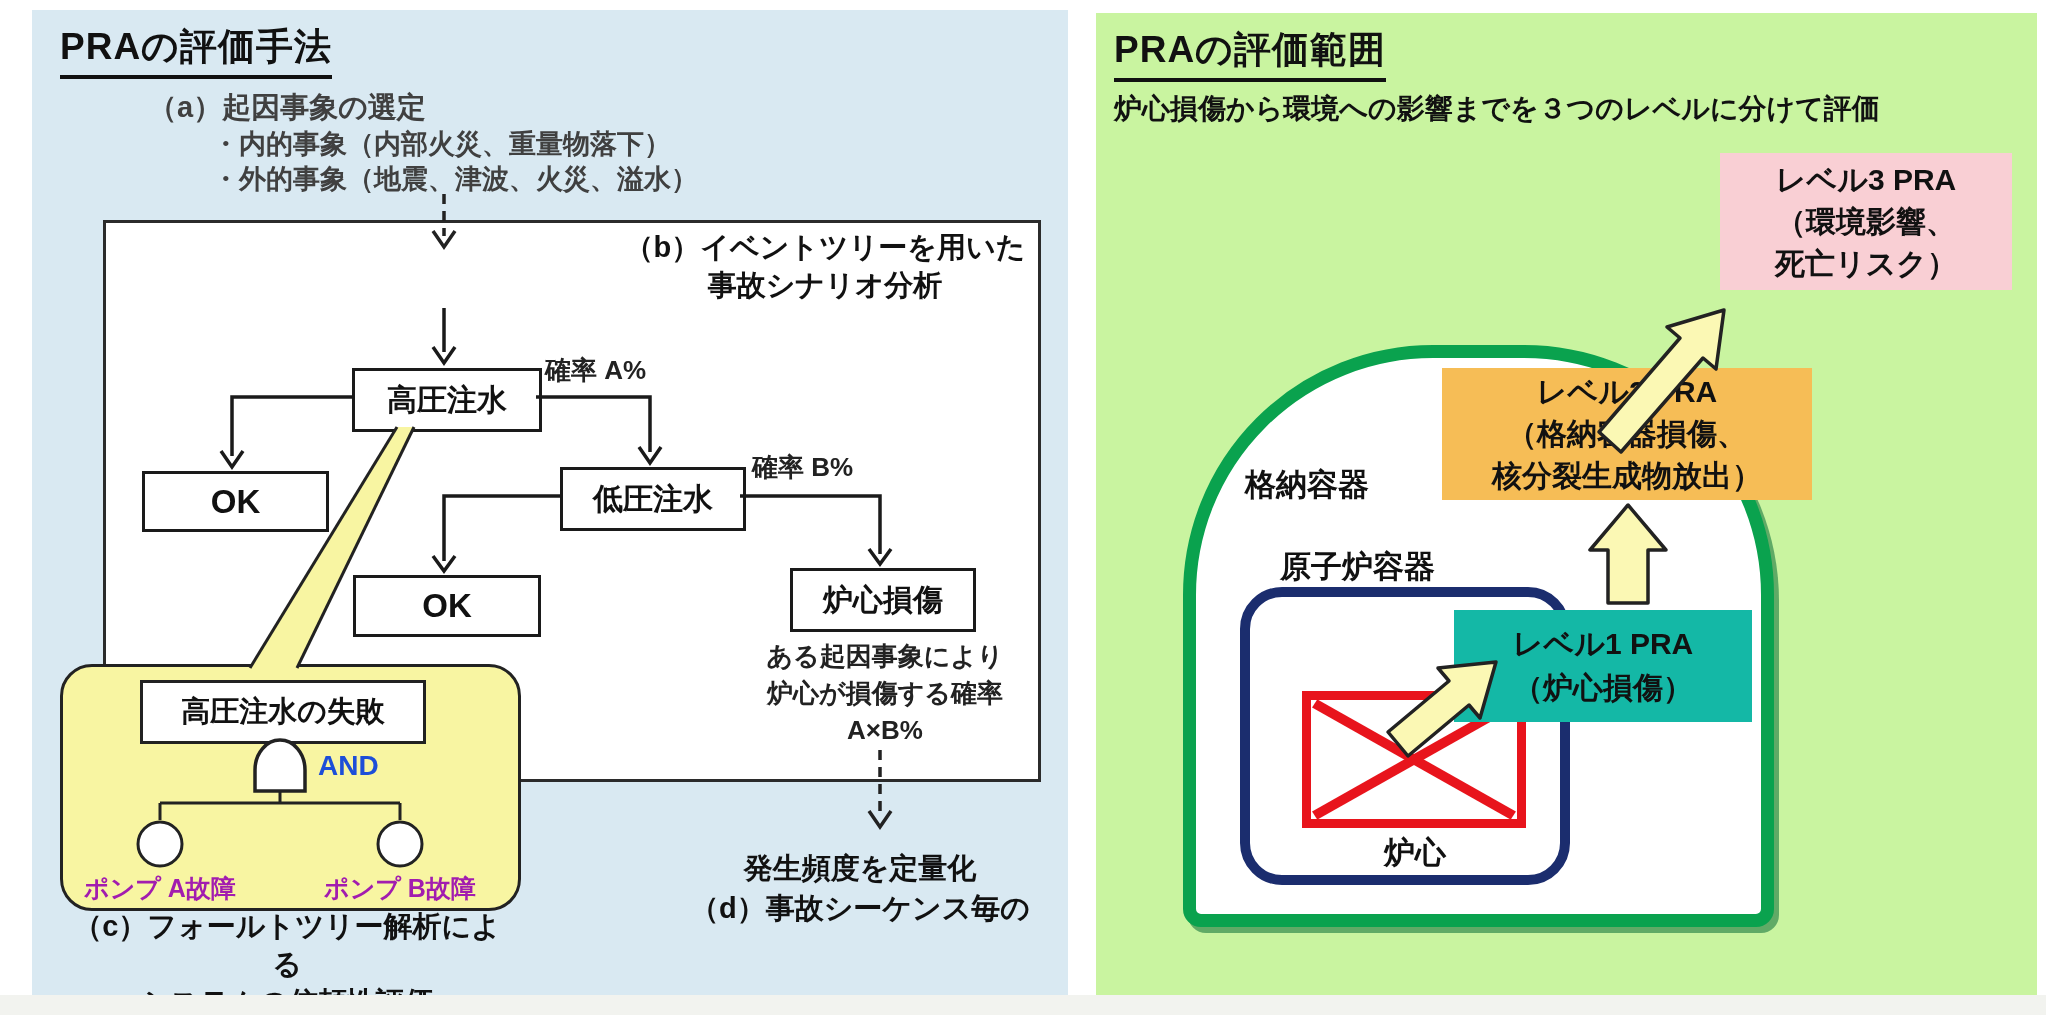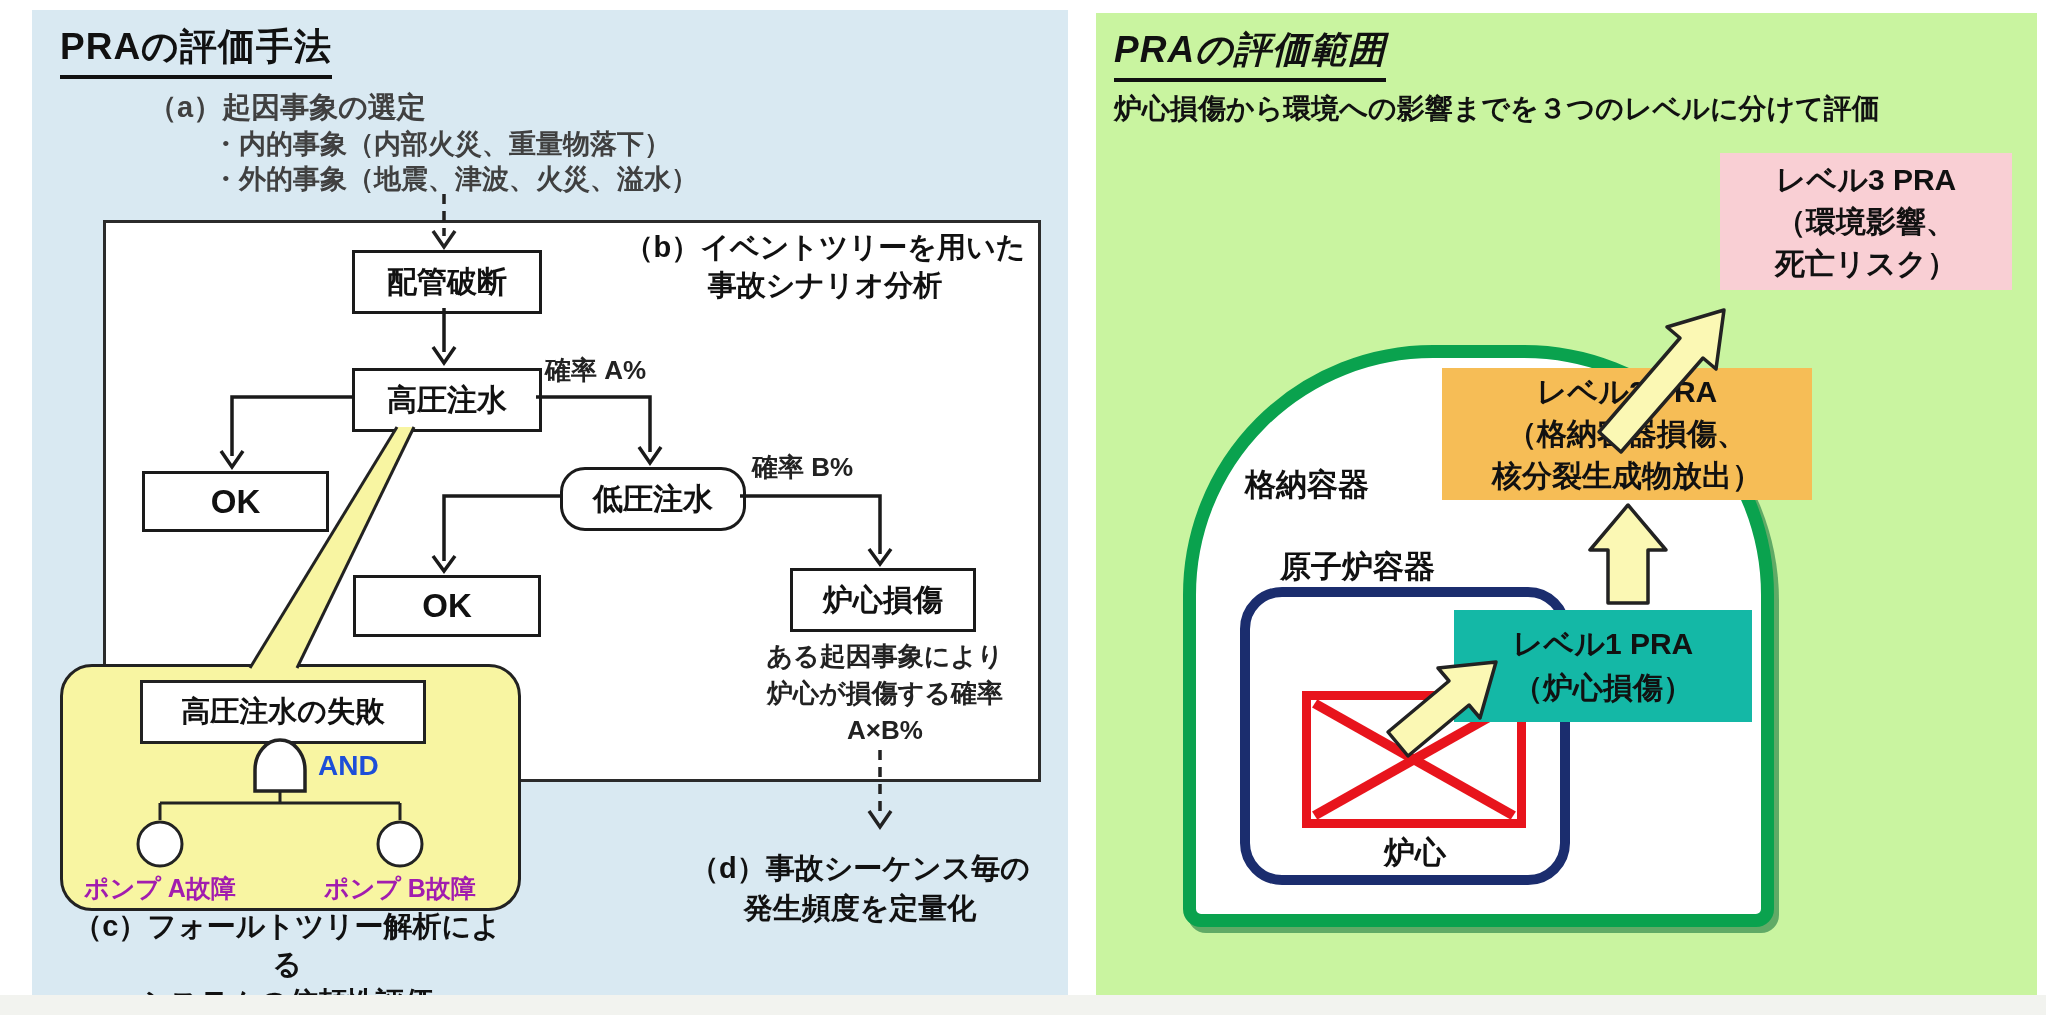--- a/index.html
+++ b/index.html
@@ -16,21 +16,21 @@
   .panel-title span{display:inline-block;border-bottom:4px solid #111;padding-bottom:3px;}
 
   .h-bold{position:absolute;font-weight:800;color:#404040;}
 
   
   #event-tree-box{position:absolute;left:103px;top:220px;width:932px;height:556px;background:#ffffff;border:3px solid #2b2b2b;}
   .flow-node{position:absolute;background:#fff;border:3px solid #1a1a1a;display:flex;align-items:center;justify-content:center;font-weight:800;font-size:30px;color:#111;z-index:10;}
   #node-pipe{left:352px;top:250px;width:184px;height:58px;}
   #node-hpi{left:352px;top:368px;width:184px;height:58px;}
   #node-ok1{left:142px;top:471px;width:181px;height:55px;font-size:33px;}
-  #node-lpi{left:560px;top:467px;width:180px;height:58px;border-radius:25px;}
+  #node-lpi{left:560px;top:467px;width:180px;height:58px;}
   #node-ok2{left:353px;top:575px;width:182px;height:56px;font-size:33px;}
   #node-cd{left:790px;top:568px;width:180px;height:58px;}
 
   .prob-label{position:absolute;font-size:26px;font-weight:600;color:#222;z-index:11;}
   #prob-a{left:545px;top:344px;margin-top:9px;}
   #prob-b{left:752px;top:450px;}
 
   #cd-note{position:absolute;left:720px;top:638px;width:330px;text-align:center;font-size:26px;font-weight:600;color:#222;line-height:37px;}
 
   #label-b{position:absolute;left:620px;top:228px;width:410px;text-align:center;font-size:29px;font-weight:800;color:#111;line-height:38px;z-index:11;}
@@ -80,54 +80,53 @@
     <div class="h-bold" style="left:180px;top:151px;font-size:27px;">・外的事象（地震、津波、火災、溢水）</div>
   </div>
 
   <div id="event-tree-box"></div>
 
   <div id="label-b">
     <div>（b）イベントツリーを用いた</div>
     <div>事故シナリオ分析</div>
   </div>
 
-  <div id="node-pipe" class="flow-node">配管破断</div>
   <div id="node-hpi" class="flow-node">高圧注水</div>
   <div id="node-ok1" class="flow-node">OK</div>
   <div id="node-lpi" class="flow-node">低圧注水</div>
   <div id="node-ok2" class="flow-node">OK</div>
   <div id="node-cd" class="flow-node">炉心損傷</div>
 
   <div id="prob-a" class="prob-label">確率 A%</div>
   <div id="prob-b" class="prob-label">確率 B%</div>
 
   <div id="cd-note">
     <div>ある起因事象により</div>
     <div>炉心が損傷する確率</div>
     <div>A×B%</div>
   </div>
 
   <div id="label-d">
+    <div>発生頻度を定量化</div>
     <div>（d）事故シーケンス毎の</div>
-    <div>発生頻度を定量化</div>
   </div>
 
   <div id="fault-tree-box"></div>
   <div id="ft-top-event">高圧注水の失敗</div>
   <div id="ft-and-label">AND</div>
   <div id="pump-a" class="pump-label">ポンプ A故障</div>
   <div id="pump-b" class="pump-label">ポンプ B故障</div>
 
   <div id="label-c">
     <div>（c）フォールトツリー解析による</div>
     <div>システムの信頼性評価</div>
   </div>
 
   <div id="right-panel" class="panel">
-    <div class="panel-title" style="left:18px;top:12px;font-style:italic;">
+    <div class="panel-title" style="left:18px;top:12px;">
       <span>PRAの評価範囲</span>
     </div>
   </div>
   <div id="subtitle">炉心損傷から環境への影響までを３つのレベルに分けて評価</div>
 
   <div id="containment-dome"></div>
   <div id="reactor-vessel"></div>
   <div id="reactor-core">
     <svg viewBox="0 0 224 137" preserveAspectRatio="none">
       <line x1="4" y1="4" x2="220" y2="133" stroke="#e8141c" stroke-width="11"></line>

